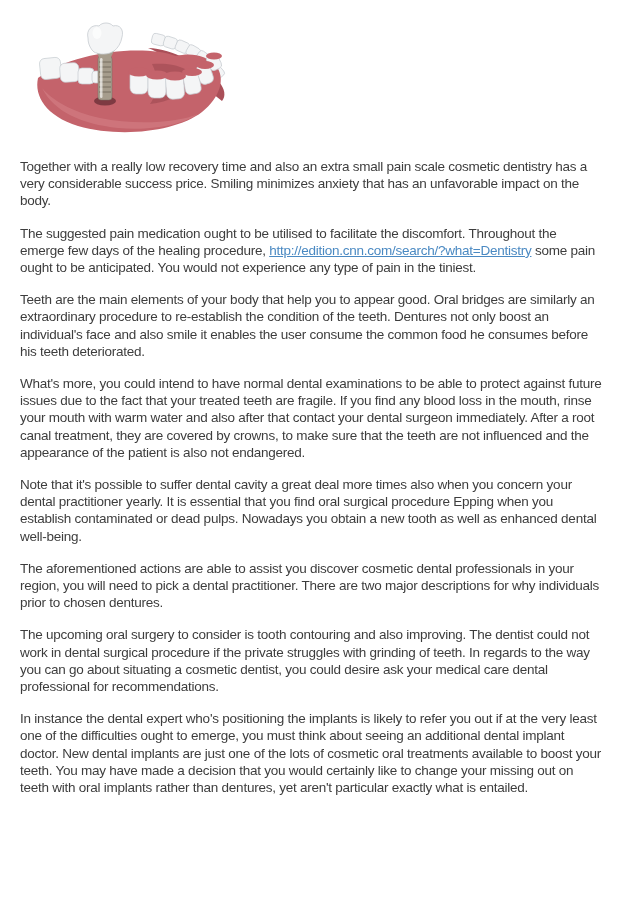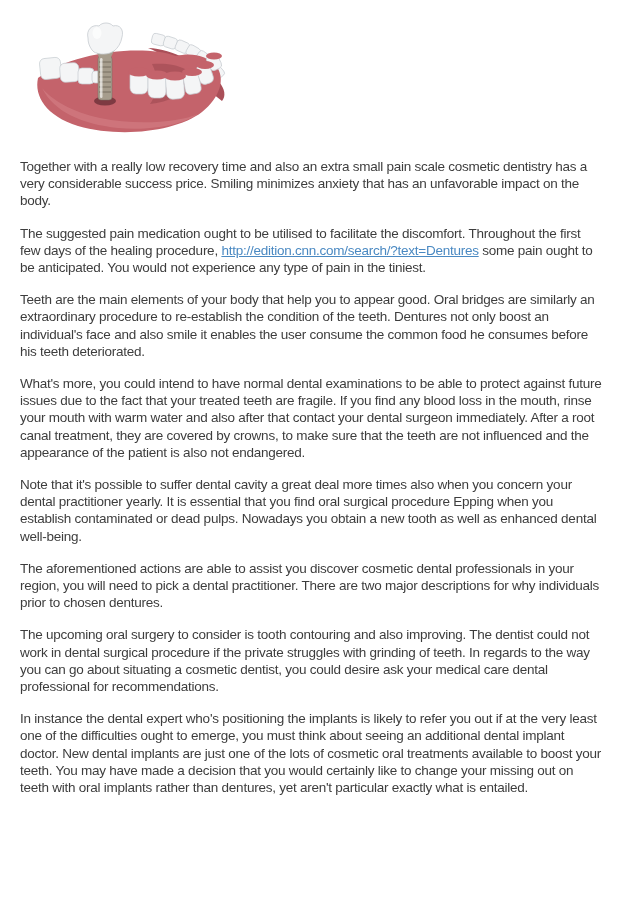--- a/index.html
+++ b/index.html
@@ -129,21 +129,21 @@
 
       <g>
         <path class="crown" d="M54,16 C52,8 58,2 65,4 C68,0 76,0 79,4 C86,2 90,8 88,15 C87,21 84,26 80,29 L76,31 C70,33 64,32 60,30 L58,28 C55,24 54,20 54,16 Z"></path>
         <ellipse class="shine" cx="63" cy="11" rx="4.5" ry="6"></ellipse>
       </g>
     </svg>
   </div>
 
   <div class="article">
       <p><span>Together with a really low recovery time and also an extra small pain scale cosmetic dentistry has a very considerable success price. Smiling minimizes anxiety that has an unfavorable impact on the body.</span></p>
-      <p><span>The suggested pain medication ought to be utilised to facilitate the discomfort. Throughout the first few days of the healing procedure, </span><a class="cnn-link" href="#">http://edition.cnn.com/search/?text=Dentures</a><span> some pain ought to be anticipated. You would not experience any type of pain in the tiniest.</span></p>
+      <p><span>The suggested pain medication ought to be utilised to facilitate the discomfort. Throughout the emerge few days of the healing procedure, </span><a class="cnn-link" href="#">http://edition.cnn.com/search/?what=Dentistry</a><span> some pain ought to be anticipated. You would not experience any type of pain in the tiniest.</span></p>
       <p><span>Teeth are the main elements of your body that help you to appear good. Oral bridges are similarly an extraordinary procedure to re-establish the condition of the teeth. Dentures not only boost an individual's face and also smile it enables the user consume the common food he consumes before his teeth deteriorated.</span></p>
       <p><span>What's more, you could intend to have normal dental examinations to be able to protect against future issues due to the fact that your treated teeth are fragile. If you find any blood loss in the mouth, rinse your mouth with warm water and also after that contact your dental surgeon immediately. After a root canal treatment, they are covered by crowns, to make sure that the teeth are not influenced and the appearance of the patient is also not endangered.</span></p>
       <p><span>Note that it's possible to suffer dental cavity a great deal more times also when you concern your dental practitioner yearly. It is essential that you find oral surgical procedure Epping when you establish contaminated or dead pulps. Nowadays you obtain a new tooth as well as enhanced dental well-being.</span></p>
       <p><span>The aforementioned actions are able to assist you discover cosmetic dental professionals in your region, you will need to pick a dental practitioner. There are two major descriptions for why individuals prior to chosen dentures.</span></p>
       <p><span>The upcoming oral surgery to consider is tooth contouring and also improving. The dentist could not work in dental surgical procedure if the private struggles with grinding of teeth. In regards to the way you can go about situating a cosmetic dentist, you could desire ask your medical care dental professional for recommendations.</span></p>
       <p><span>In instance the dental expert who's positioning the implants is likely to refer you out if at the very least one of the difficulties ought to emerge, you must think about seeing an additional dental implant doctor. New dental implants are just one of the lots of cosmetic oral treatments available to boost your teeth. You may have made a decision that you would certainly like to change your missing out on teeth with oral implants rather than dentures, yet aren't particular exactly what is entailed.</span></p>
     </div>
 
 </div>
 

